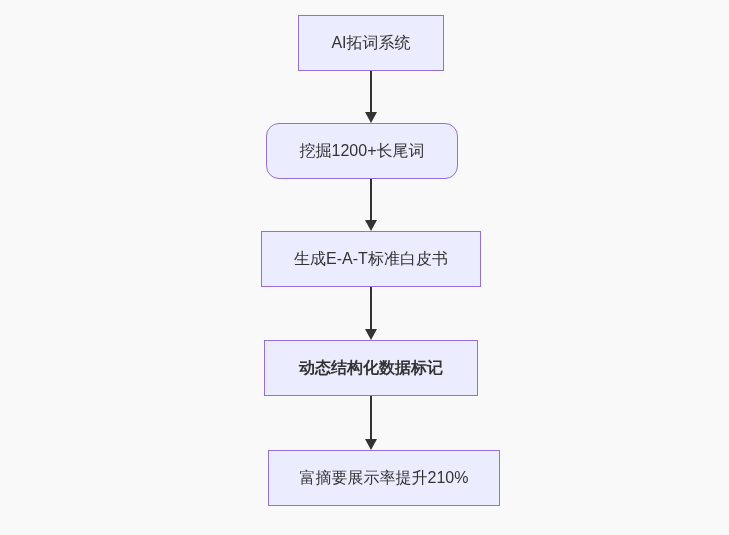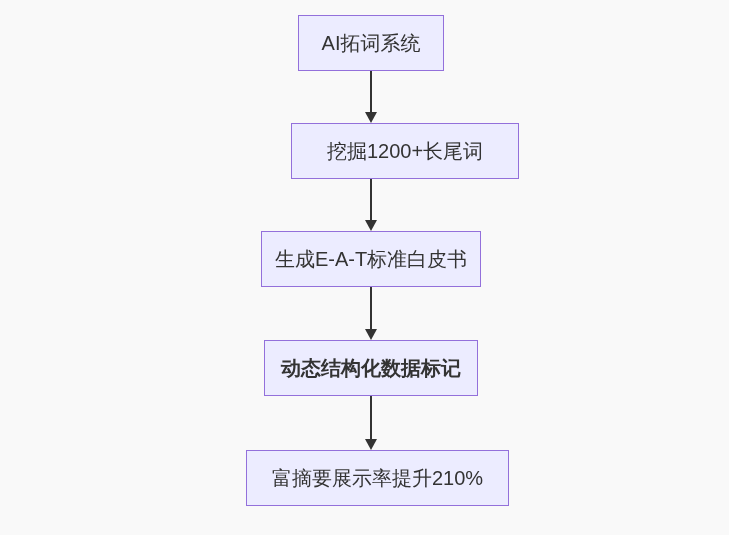--- a/index.html
+++ b/index.html
@@ -23,21 +23,21 @@
     box-sizing: border-box;
     background: #ECECFF;
     border: 1.5px solid #9370DB;
     display: flex;
     align-items: center;
     justify-content: center;
     height: 56px;
   }
   .node .node-label {
     color: #333333;
-    font-size: 20px;
+    font-size: 16px;
     line-height: 1.2;
     text-align: center;
     white-space: nowrap;
   }
   .edge {
     position: absolute;
     width: 14px;
     display: flex;
     flex-direction: column;
     align-items: center;
@@ -49,24 +49,24 @@
   }
   .edge-head {
     width: 0;
     height: 0;
     border-left: 6px solid transparent;
     border-right: 6px solid transparent;
     border-top: 11px solid #333333;
   }
   
   #node-1 { left: 298px; top: 15px;  width: 146px; }
-  #node-2 { left: 291px; top: 123px; width: 228px; }
+  #node-2 { left: 266px; top: 123px; width: 192px; border-radius: 13px; }
   #node-3 { left: 261px; top: 231px; width: 220px; }
   #node-4 { left: 264px; top: 340px; width: 214px; font-weight: bold; }
-  #node-5 { left: 246px; top: 450px; width: 263px; }
+  #node-5 { left: 268px; top: 450px; width: 232px; }
   
   #edge-1 { left: 364px; top: 71px;  height: 52px; }
   #edge-2 { left: 364px; top: 179px; height: 52px; }
   #edge-3 { left: 364px; top: 287px; height: 53px; }
   #edge-4 { left: 364px; top: 396px; height: 54px; }
 </style>
 </head>
 <body>
 
 <div class="canvas">

